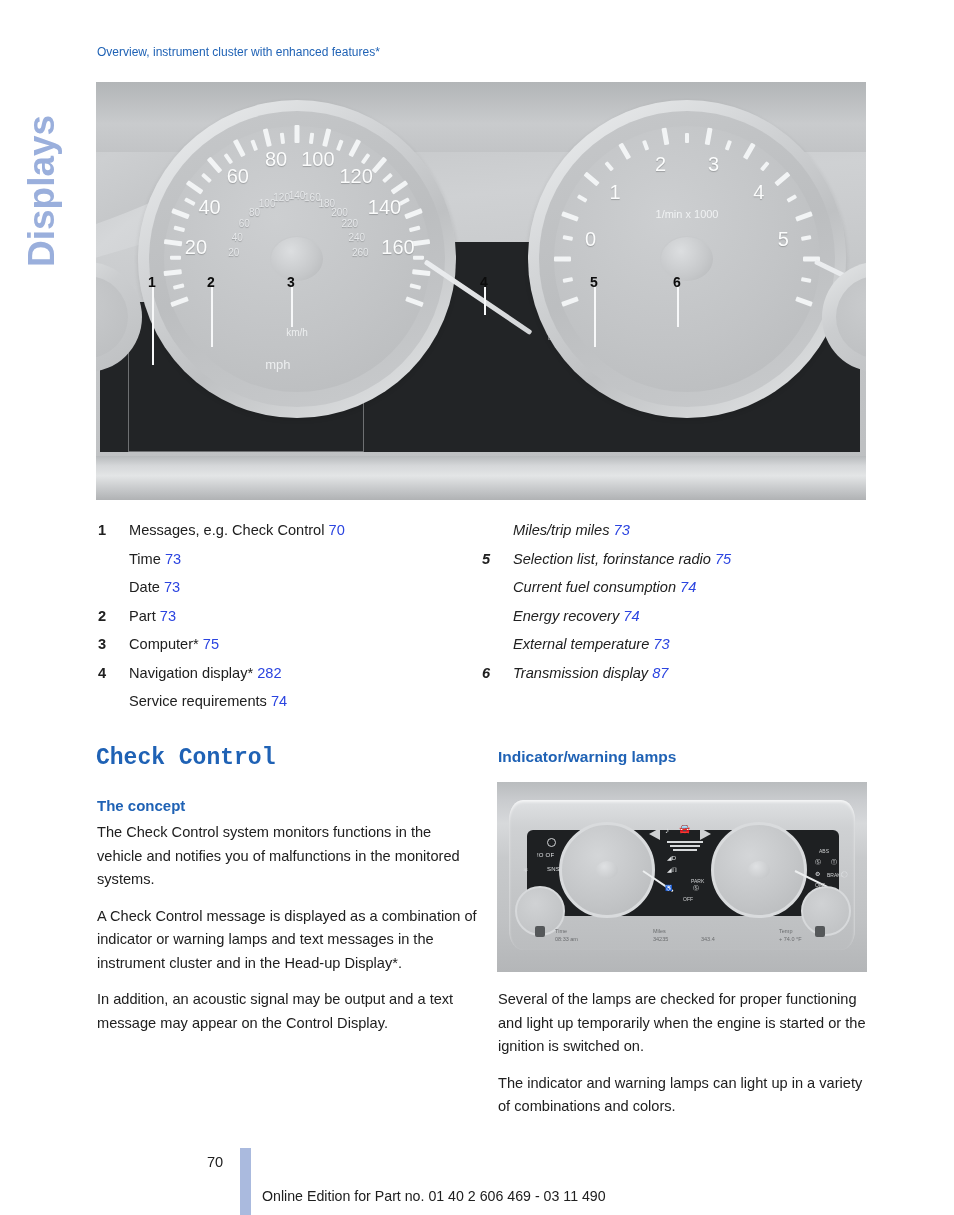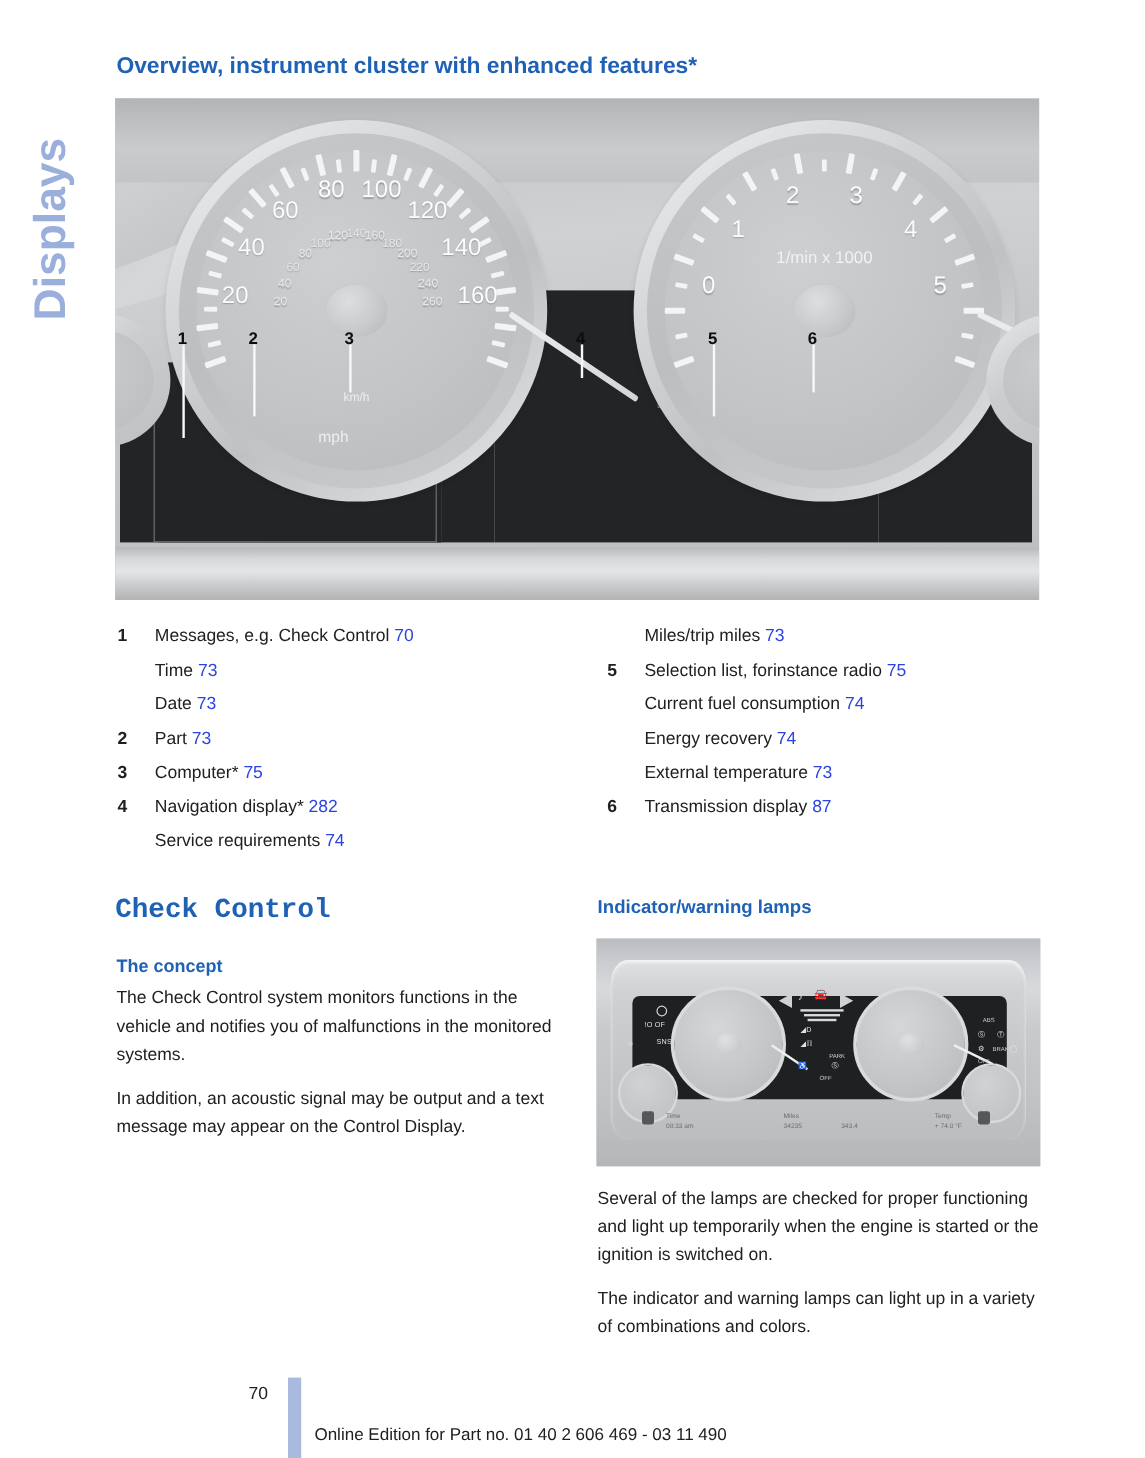--- a/index.html
+++ b/index.html
@@ -35,22 +35,22 @@
     color: #9aafdc;
     letter-spacing: 0px;
     white-space: nowrap;
   }
 
   
   .page-heading {
     position: absolute;
     left: 97px;
     top: 45px;
-    font-size: 19px;
-    font-weight: bold;
+    font-size: 12px;
+    font-weight: normal;
     color: #1f62b5;
     letter-spacing: 0px;
   }
 
   
   .fig-main {
     position: absolute;
     left: 96px;
     top: 82px;
     width: 770px;
@@ -137,21 +137,21 @@
     font-family: "Liberation Sans", sans-serif;
     text-shadow: 0 1px 1px rgba(90,92,94,0.4);
     transform: translate(-50%,-50%);
     white-space: nowrap;
   }
   .num.big { font-size: 20px; }
   .num.small { font-size: 10px; color: #e6e8ea; }
   .gauge-label {
     position: absolute;
     transform: translate(-50%,-50%);
-    font-size: 14px;
+    font-size: 11px;
     color: #f0f2f3;
     white-space: nowrap;
   }
   .unit-lbl {
     position: absolute;
     transform: translate(-50%,-50%);
     color: #eceeef;
     white-space: nowrap;
   }
 
@@ -525,33 +525,34 @@
 
 <div class="legend" id="legend-left" style="left:98px; top:516px; width:400px;">
     <div class="legend-row"><span class="legend-idx">1</span><span class="legend-text">Messages, e.g. Check Control</span><span class="pg">  70</span></div>
     <div class="legend-row"><span class="legend-idx"></span><span class="legend-text">Time</span><span class="pg">  73</span></div>
     <div class="legend-row"><span class="legend-idx"></span><span class="legend-text">Date</span><span class="pg">  73</span></div>
     <div class="legend-row"><span class="legend-idx">2</span><span class="legend-text">Part</span><span class="pg">  73</span></div>
     <div class="legend-row"><span class="legend-idx">3</span><span class="legend-text">Computer*</span><span class="pg">  75</span></div>
     <div class="legend-row"><span class="legend-idx">4</span><span class="legend-text">Navigation display*</span><span class="pg">  282</span></div>
     <div class="legend-row"><span class="legend-idx"></span><span class="legend-text">Service requirements</span><span class="pg">  74</span></div>
   </div>
-<div class="legend" id="legend-right" style="left:506px; top:516px; width:400px;">
+<div class="legend" id="legend-right" style="left:482px; top:516px; width:400px;font-style:italic;">
     <div class="legend-row"><span class="legend-idx"></span><span class="legend-text">Miles/trip miles</span><span class="pg">  73</span></div>
     <div class="legend-row"><span class="legend-idx">5</span><span class="legend-text">Selection list, forinstance radio</span><span class="pg">  75</span></div>
     <div class="legend-row"><span class="legend-idx"></span><span class="legend-text">Current fuel consumption</span><span class="pg">  74</span></div>
     <div class="legend-row"><span class="legend-idx"></span><span class="legend-text">Energy recovery</span><span class="pg">  74</span></div>
     <div class="legend-row"><span class="legend-idx"></span><span class="legend-text">External temperature</span><span class="pg">  73</span></div>
     <div class="legend-row"><span class="legend-idx">6</span><span class="legend-text">Transmission display</span><span class="pg">  87</span></div>
   </div>
 
 <div class="h1-blue" style="left:96px; top:745px;font-family:Liberation Mono, monospace;">Check Control</div>
 <div class="h2-blue" style="left:97px; top:797px;">The concept</div>
 <div class="body-col" id="cc-body" style="left:97px; top:821px; width:382px;">
     <p>The Check Control system monitors functions in the vehicle and notifies you of malfunctions in the monitored systems.</p>
+    <p>A Check Control message is displayed as a combination of indicator or warning lamps and text messages in the instrument cluster and in the Head-up Display*.</p>
     <p>In addition, an acoustic signal may be output and a text message may appear on the Control Display.</p>
   </div>
 
 <div class="h3-blue" style="left:498px; top:748px;">Indicator/warning lamps</div>
 
 <div class="fig-small">
   <div class="fs-bg"></div>
   <div class="fs-binnacle"></div>
   <div class="fs-black"></div>
 

